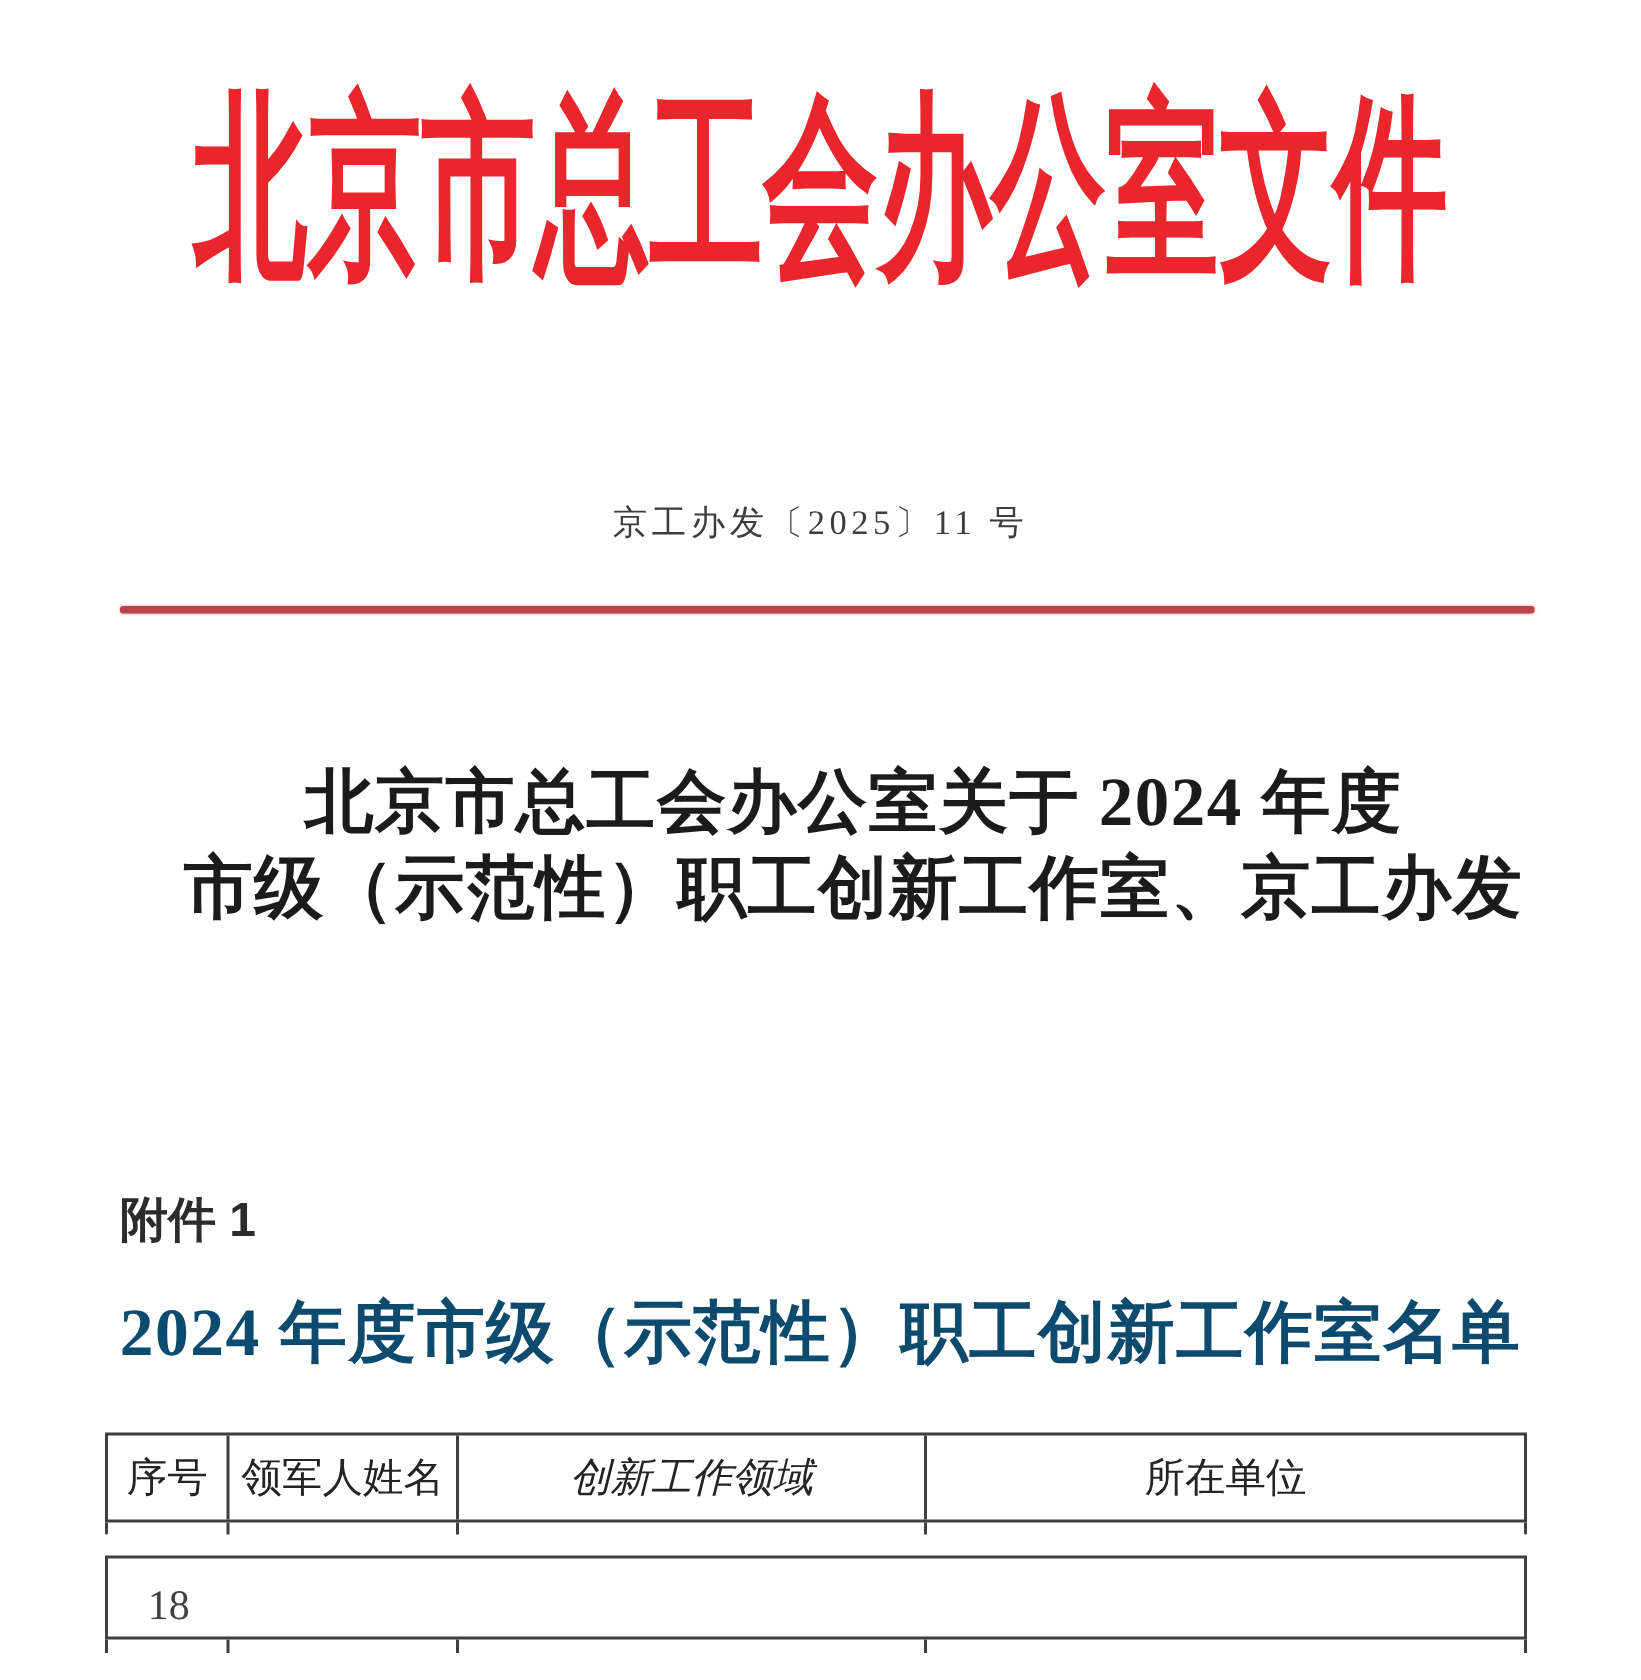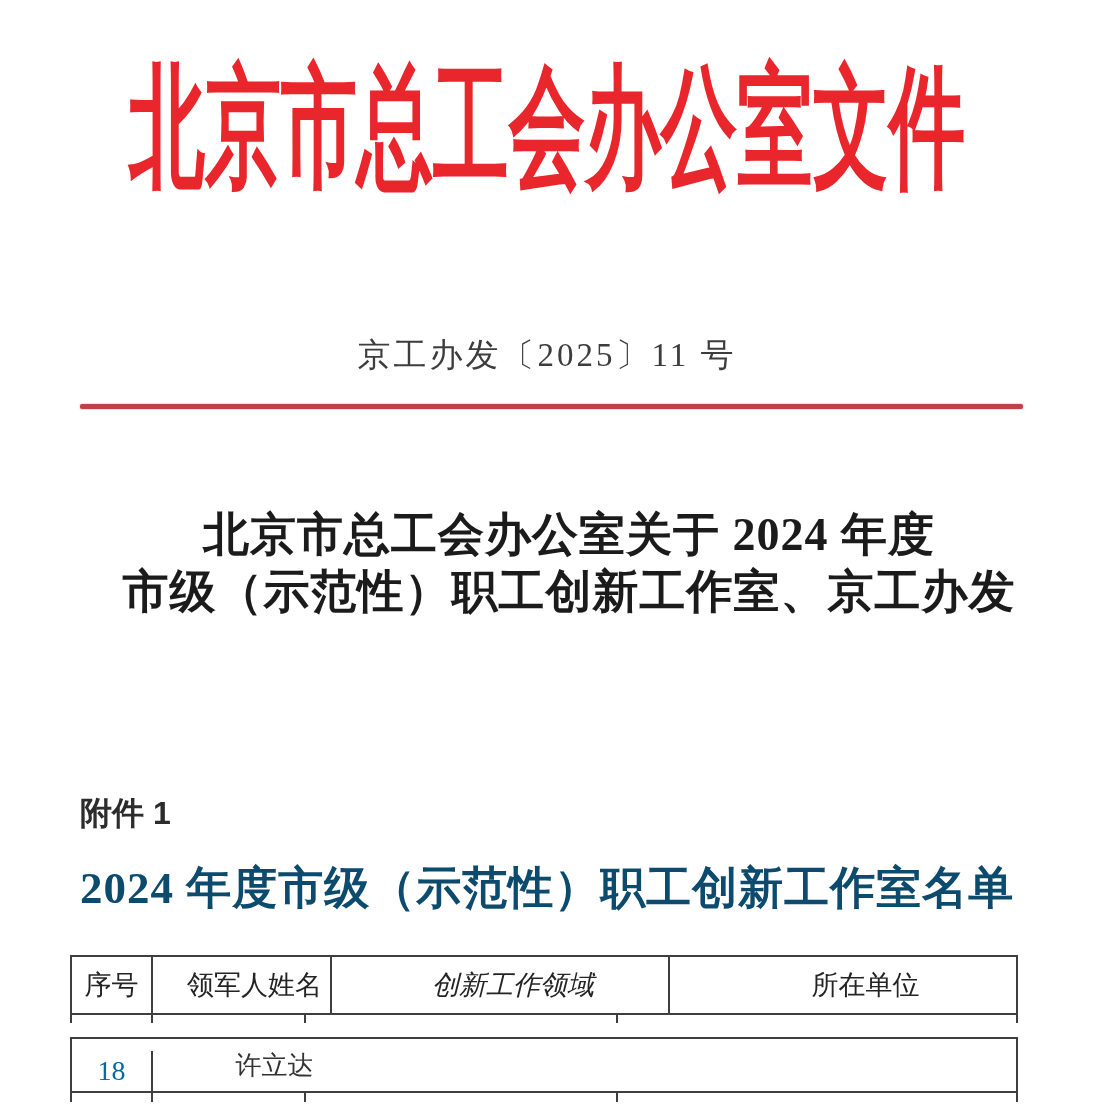--- a/index.html
+++ b/index.html
@@ -30,21 +30,21 @@
     white-space: nowrap;
     letter-spacing: 0px;
   }
 
   
   .doc-number {
     position: absolute;
     top: 333px; left: 0;
     width: 100%;
     text-align: center;
-    font-size: 33px;
+    font-size: 23px;
     letter-spacing: 3px;
     color: #3d3d3d;
   }
 
   
   .red-rule {
     position: absolute;
     top: 404px; left: 80px;
     width: 943px; height: 5px;
     background: #bf4046;
@@ -92,49 +92,48 @@
   .table-wrap {
     position: absolute;
     top: 955px; left: 70px;
     width: 948px;
   }
   .t-row {
     display: flex;
     width: 100%;
     border: 2px solid #3f3f3f;
     background: #fff;
-    gap: 26px;
   }
   .t-row.header { height: 60px; }
   .t-row.data   { height: 56px; }
   .t-cell {
     display: flex;
     align-items: center;
     justify-content: center;
     border-right: 2px solid #3f3f3f;
     text-align: center;
     overflow: hidden;
   }
-  .t-cell:last-child { border-right: none; margin-left: 19px; }
+  .t-cell:last-child { border-right: none; }
   .c1 { width: 81px; }
   .c2 { width: 153px; }
   .c3 { width: 312px; font-style: italic; }
   .c4 { flex: 1; }
   .header .t-cell {
     font-family: "Liberation Sans", "DejaVu Sans", sans-serif;
     font-size: 27px;
     font-weight: 500;
     color: #242424;
   }
   .data .t-cell {
     font-family: "Liberation Serif", "DejaVu Serif", serif;
     font-size: 26px;
     color: #333;
   }
-  .data .c1 { font-size: 28px; color: #0369a1; margin-top: 12px; }
+  .data .c1 { font-size: 28px; color: #404040; margin-top: 12px; }
   .data .c4 { font-size: 25px; }
 
   
   .t-stub {
     display: flex;
     width: 100%;
     border-left: 2px solid #3f3f3f;
     border-right: 2px solid #3f3f3f;
   }
   .t-stub.s1 { height: 8px; }
@@ -174,21 +173,20 @@
     <div class="t-cell c1"></div>
     <div class="t-cell c2"></div>
     <div class="t-cell c3"></div>
     <div class="t-cell c4"></div>
   </div>
 
   <div class="t-gap"></div>
 
   <div class="t-row data">
     <div class="t-cell c1">18</div>
-    <div class="t-cell c2">许立达</div>
   </div>
 
   <div class="t-stub s2">
     <div class="t-cell c1"></div>
     <div class="t-cell c2"></div>
     <div class="t-cell c3"></div>
     <div class="t-cell c4"></div>
   </div>
 
 </div>

